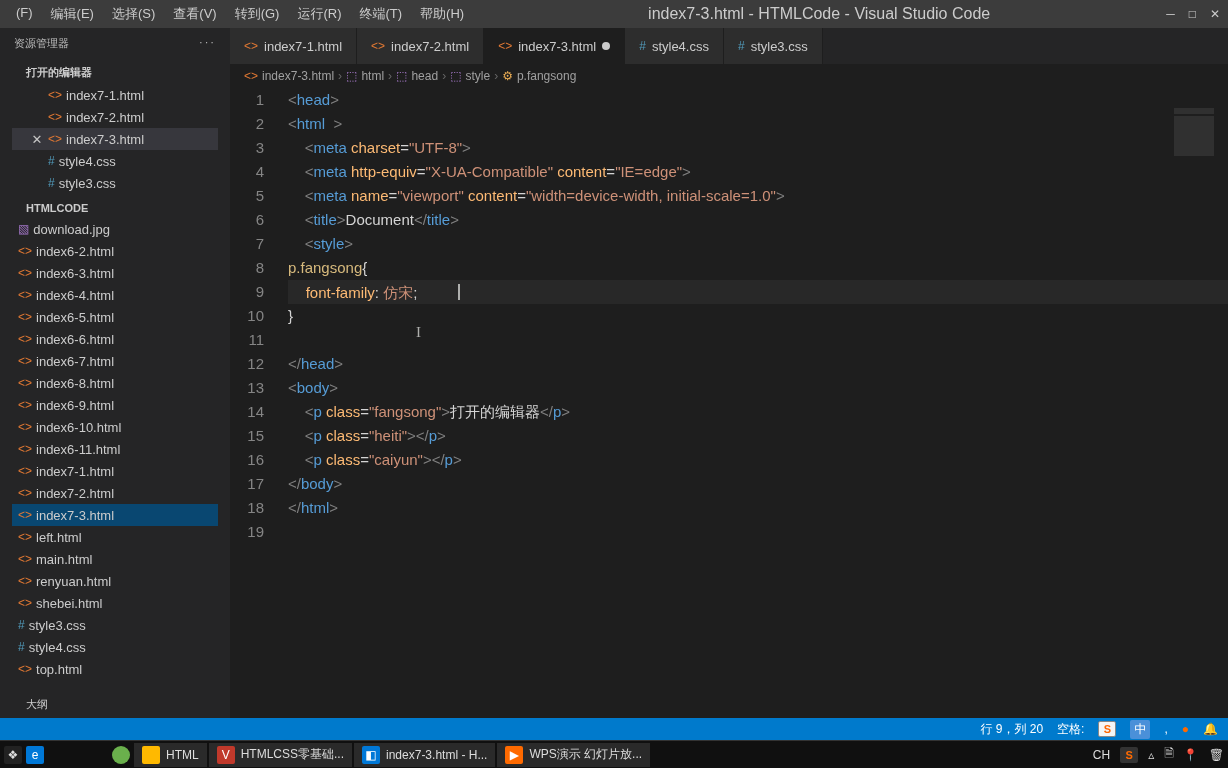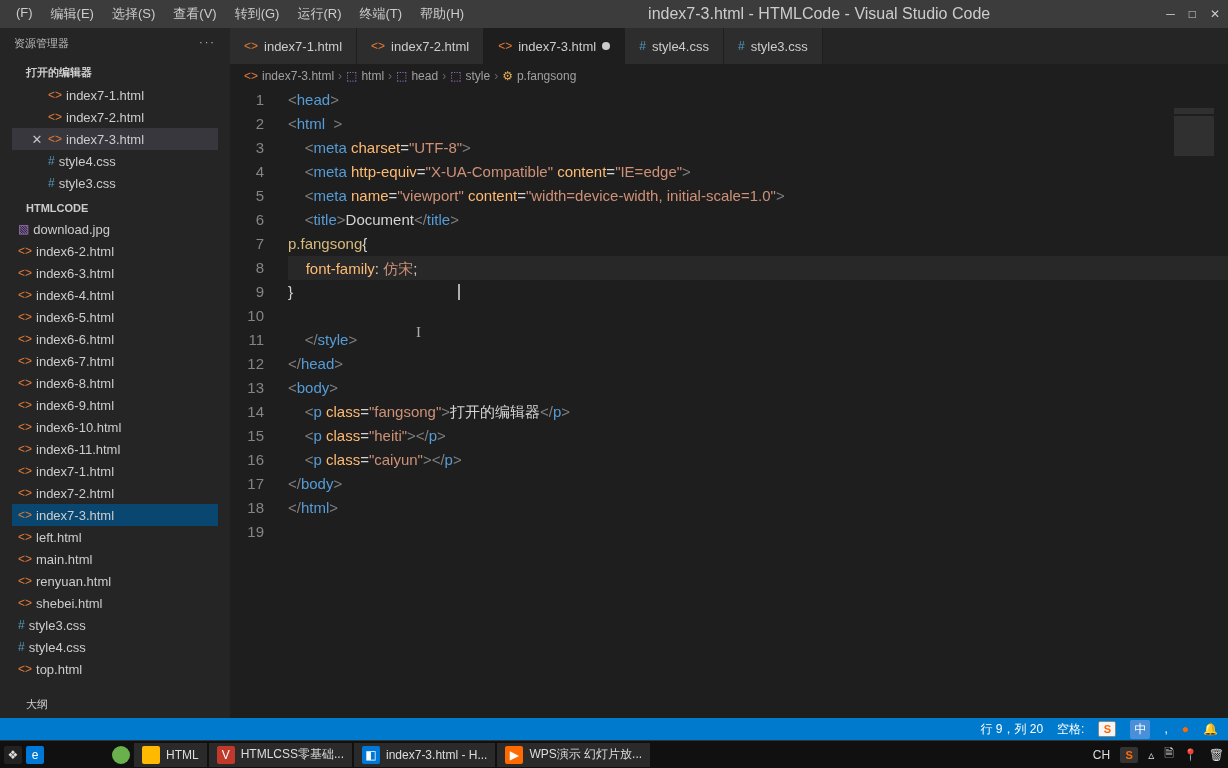--- a/index.html
+++ b/index.html
@@ -283,25 +283,25 @@
           <div>18</div>
           <div>19</div>
         </div>
       <div class="code-lines" id="code-lines">
           <div class="line "><span class="t-gray">&lt;</span><span class="t-blue">head</span><span class="t-gray">&gt;</span></div>
           <div class="line "><span class="t-gray">&lt;</span><span class="t-blue">html</span>  <span class="t-gray">&gt;</span></div>
           <div class="line ">    <span class="t-gray">&lt;</span><span class="t-blue">meta</span> <span class="t-lightblue">charset</span><span class="t-white">=</span><span class="t-string">"UTF-8"</span><span class="t-gray">&gt;</span></div>
           <div class="line ">    <span class="t-gray">&lt;</span><span class="t-blue">meta</span> <span class="t-lightblue">http-equiv</span><span class="t-white">=</span><span class="t-string">"X-UA-Compatible"</span> <span class="t-lightblue">content</span><span class="t-white">=</span><span class="t-string">"IE=edge"</span><span class="t-gray">&gt;</span></div>
           <div class="line ">    <span class="t-gray">&lt;</span><span class="t-blue">meta</span> <span class="t-lightblue">name</span><span class="t-white">=</span><span class="t-string">"viewport"</span> <span class="t-lightblue">content</span><span class="t-white">=</span><span class="t-string">"width=device-width, initial-scale=1.0"</span><span class="t-gray">&gt;</span></div>
           <div class="line ">    <span class="t-gray">&lt;</span><span class="t-blue">title</span><span class="t-gray">&gt;</span><span class="t-white">Document</span><span class="t-gray">&lt;/</span><span class="t-blue">title</span><span class="t-gray">&gt;</span></div>
+          <div class="line ">    <span class="t-gray">&lt;</span><span class="t-blue">style</span><span class="t-gray">&gt;</span></div>
           <div class="line "><span class="t-yellow">p</span><span class="t-yellow">.fangsong</span><span class="t-white">{</span></div>
           <div class="line highlight">    <span class="t-lightblue">font-family</span><span class="t-white">:</span> <span class="t-string">仿宋</span><span class="t-white">;</span></div>
           <div class="line "><span class="t-white">}</span></div>
           <div class="line "></div>
-          <div class="line ">    <span class="t-gray">&lt;/</span><span class="t-blue">style</span><span class="t-gray">&gt;</span></div>
           <div class="line "><span class="t-gray">&lt;/</span><span class="t-blue">head</span><span class="t-gray">&gt;</span></div>
           <div class="line "><span class="t-gray">&lt;</span><span class="t-blue">body</span><span class="t-gray">&gt;</span></div>
           <div class="line ">    <span class="t-gray">&lt;</span><span class="t-blue">p</span> <span class="t-lightblue">class</span><span class="t-white">=</span><span class="t-string">"fangsong"</span><span class="t-gray">&gt;</span><span class="t-white">打开的编辑器</span><span class="t-gray">&lt;/</span><span class="t-blue">p</span><span class="t-gray">&gt;</span></div>
           <div class="line ">    <span class="t-gray">&lt;</span><span class="t-blue">p</span> <span class="t-lightblue">class</span><span class="t-white">=</span><span class="t-string">"heiti"</span><span class="t-gray">&gt;&lt;/</span><span class="t-blue">p</span><span class="t-gray">&gt;</span></div>
           <div class="line ">    <span class="t-gray">&lt;</span><span class="t-blue">p</span> <span class="t-lightblue">class</span><span class="t-white">=</span><span class="t-string">"caiyun"</span><span class="t-gray">&gt;&lt;/</span><span class="t-blue">p</span><span class="t-gray">&gt;</span></div>
           <div class="line "><span class="t-gray">&lt;/</span><span class="t-blue">body</span><span class="t-gray">&gt;</span></div>
           <div class="line "><span class="t-gray">&lt;/</span><span class="t-blue">html</span><span class="t-gray">&gt;</span></div>
           <div class="cursor" style="top:196px; left:170px;"></div>
           <div class="text-cursor" style="top:232px; left:128px;">I</div>
         </div>

